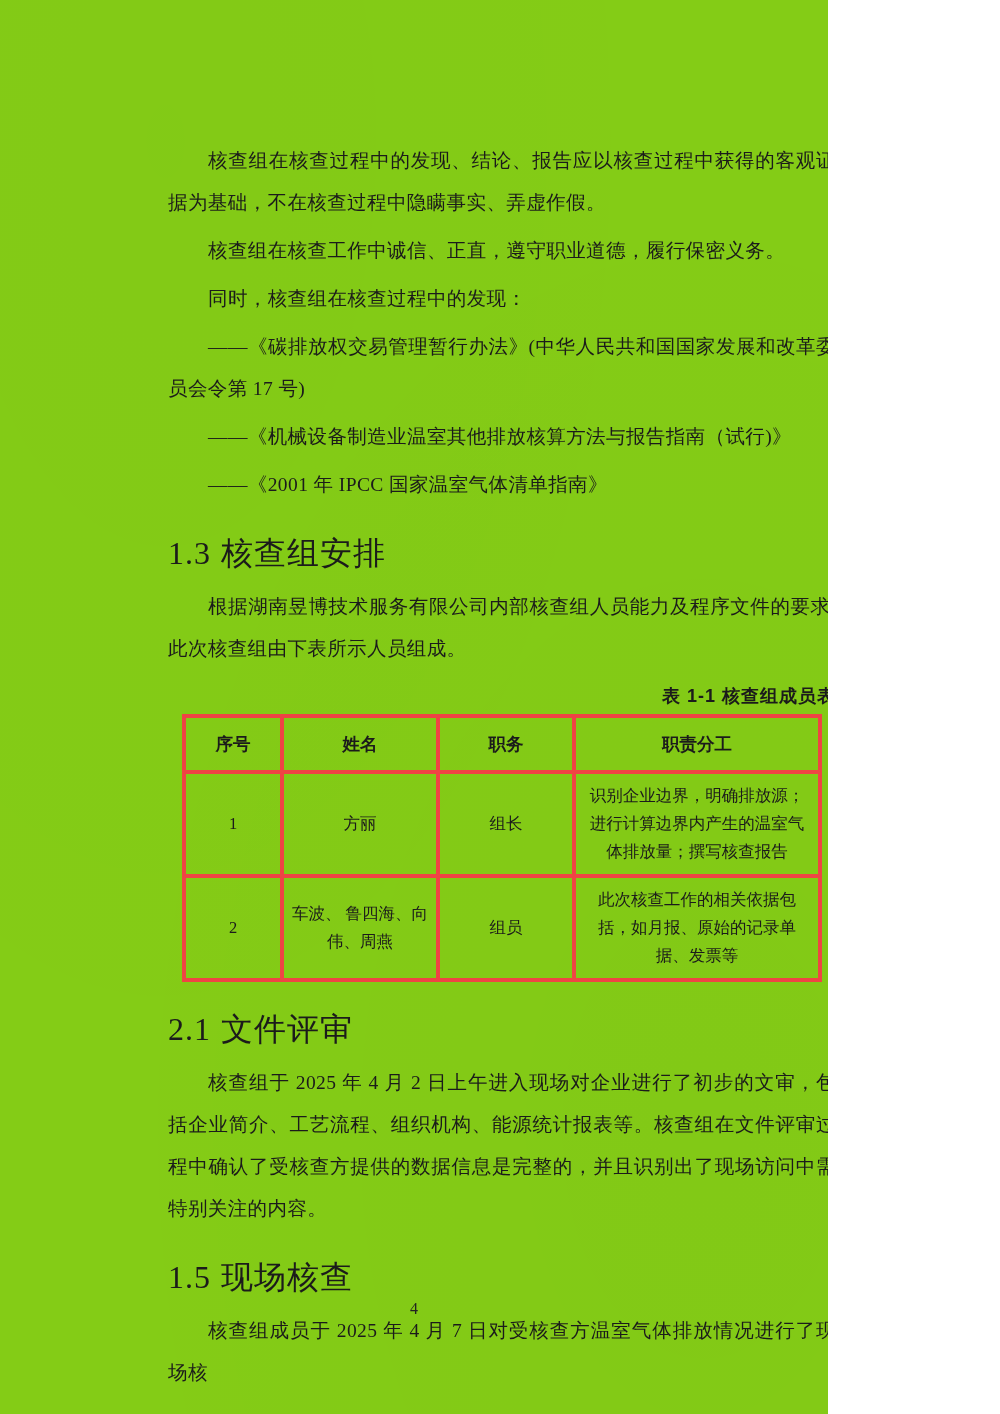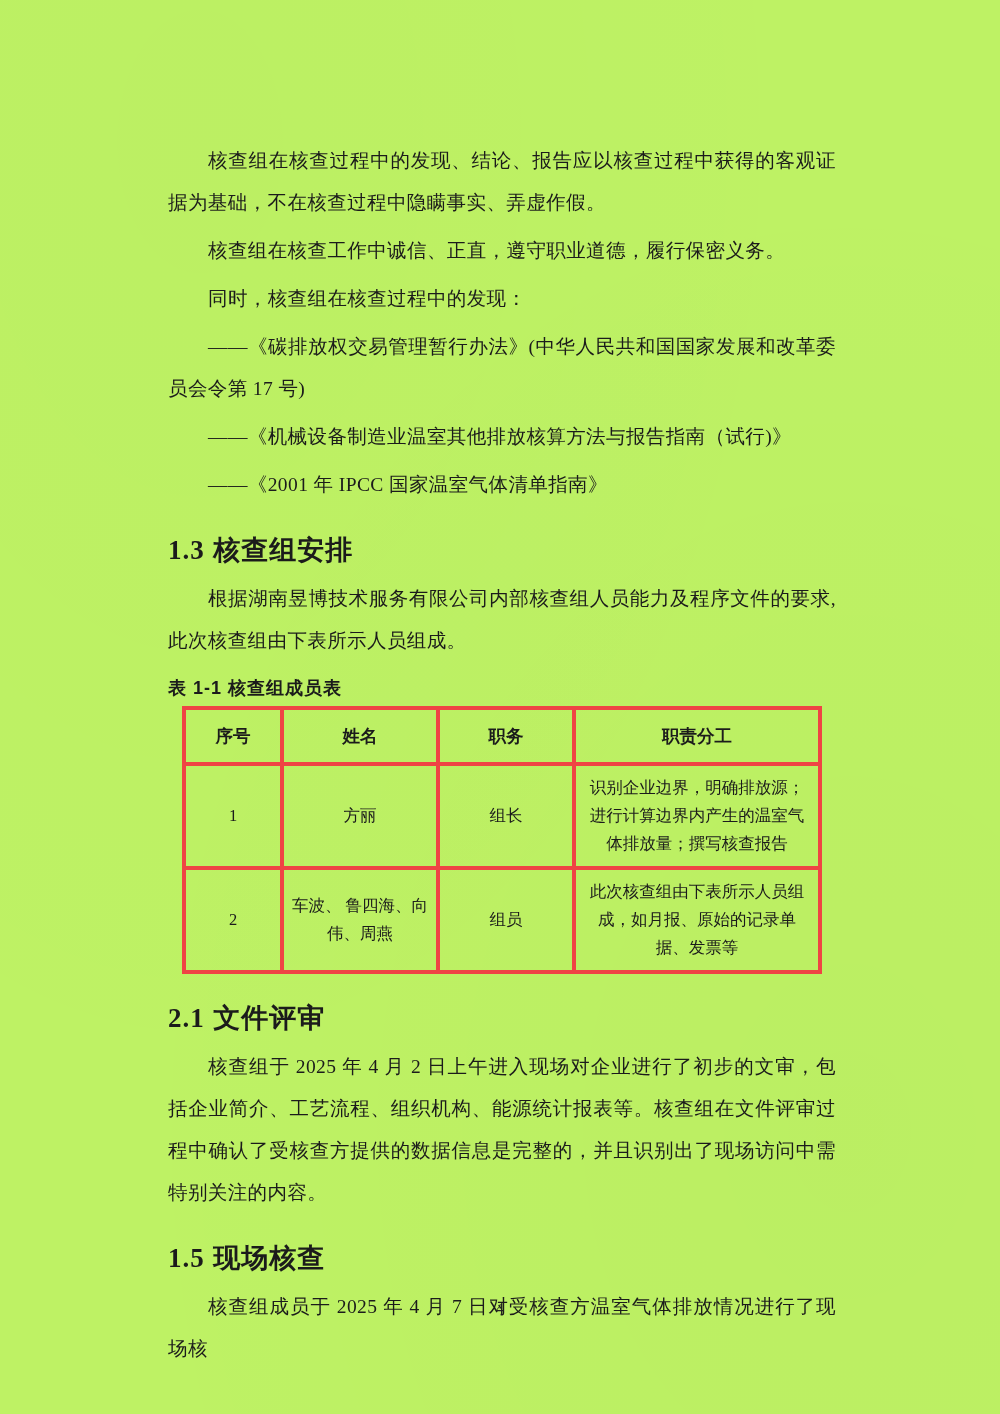--- a/index.html
+++ b/index.html
@@ -2,23 +2,23 @@
 <html><head>
 <meta charset="utf-8">
 <style>
   html, body {
     margin: 0;
     padding: 0;
     background: #ffffff;
   }
   .page {
     position: relative;
-    width: 1000px;
+    width: 828px;
     height: 1414px;
-    background: #bef264;
+    background: #84cc16;
     box-sizing: border-box;
     overflow: hidden;
     font-family: "Liberation Serif", serif;
     color: #1b1b1b;
   }
   
   .page::before {
     content: "";
     position: absolute;
     inset: 0;
@@ -41,30 +41,30 @@
     letter-spacing: 0.4px;
   }
   p.indent {
     text-indent: 40px;
   }
   p.dash {
     text-indent: 40px;
   }
   h2.heading {
     margin: 26px 0 10px 0;
-    font-size: 27px;
-    font-weight: bold;
+    font-size: 32px;
+    font-weight: normal;
     letter-spacing: 1px;
     font-family: "Liberation Sans", sans-serif;
   }
   .heading-space-top {
     margin-top: 34px;
   }
   .table-caption {
-    text-align: left;
+    text-align: right;
     font-size: 18px;
     font-weight: bold;
     margin: 14px 0 6px 0;
     font-family: "Liberation Sans", sans-serif;
     letter-spacing: 1px;
   }
   table.member-table {
     border-collapse: collapse;
     width: 640px;
     margin: 0 auto;
@@ -147,21 +147,21 @@
         <tr>
           <td class="col-no">1</td>
           <td class="col-name">方丽</td>
           <td class="col-role">组长</td>
           <td class="duty">识别企业边界，明确排放源；进行计算边界内产生的温室气体排放量；撰写核查报告</td>
         </tr>
         <tr>
           <td class="col-no">2</td>
           <td class="col-name">车波、 鲁四海、向伟、周燕</td>
           <td class="col-role">组员</td>
-          <td class="duty">此次核查组由下表所示人员组成，如月报、原始的记录单据、发票等</td>
+          <td class="duty">此次核查工作的相关依据包括，如月报、原始的记录单据、发票等</td>
         </tr>
       </tbody>
     </table>
 
     <h2 class="heading heading-space-top">
       <span class="num">2.1</span>
       <span>文件评审</span>
     </h2>
 
     <p class="body indent">核查组于 2025 年 4 月 2 日上午进入现场对企业进行了初步的文审，包括企业简介、工艺流程、组织机构、能源统计报表等。核查组在文件评审过程中确认了受核查方提供的数据信息是完整的，并且识别出了现场访问中需特别关注的内容。</p>

